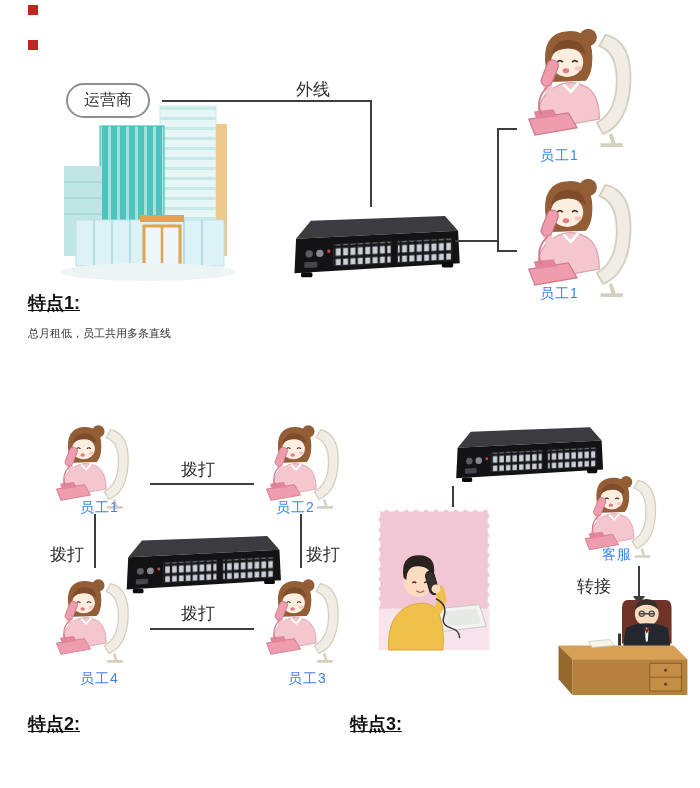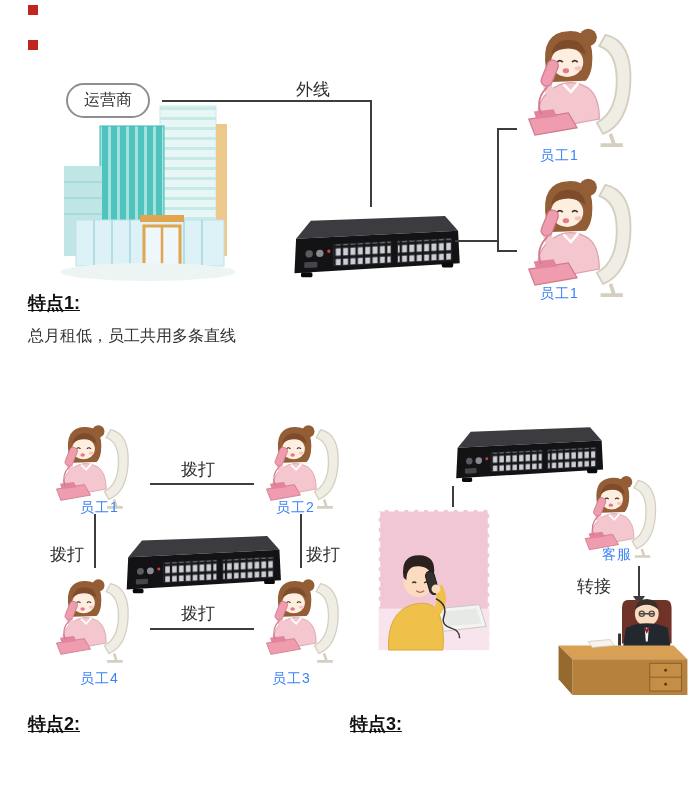--- a/index.html
+++ b/index.html
@@ -14,21 +14,21 @@
     height:788px;
     background:#ffffff;
     overflow:hidden;
   }
   .line { position:absolute; background:#3d3d3d; }
   .hline { height:2px; }
   .vline { width:2px; }
   .conn-label { position:absolute; font-size:17px; color:#2d2d2d; white-space:nowrap; }
   .emp-label { position:absolute; font-size:14px; color:#3b82f6; letter-spacing:1px; white-space:nowrap; }
   .heading { position:absolute; font-size:18px; font-weight:700; color:#111; white-space:nowrap;text-decoration:underline; }
-  .desc { position:absolute; font-size:16px; color:#333; white-space:nowrap; }
+  .desc { position:absolute; font-size:11px; color:#333; white-space:nowrap; }
   .badge {
     position:absolute;
     border:2px solid #8f8f8f;
     border-radius:18px;
     padding:5px 16px;
     font-size:16px;
     color:#333;
     background:#fff;
     white-space:nowrap;
   }
@@ -220,21 +220,21 @@
   <div class="line vline" style="left:300px; top:514px; height:54px;"></div>
 
   <svg class="illu" style="left:46px; top:570px;" width="96" height="98">
       <use href="#sym-employee"></use>
     </svg>
   <div class="emp-label" style="left:80px; top:670px;">员工4</div>
 
   <svg class="illu" style="left:256px; top:570px;" width="96" height="98">
       <use href="#sym-employee"></use>
     </svg>
-  <div class="emp-label" style="left:272px; top:670px;">员工3</div>
+  <div class="emp-label" style="left:288px; top:670px;">员工3</div>
 
   <div class="conn-label" style="left:181px; top:602px;">拨打</div>
   <div class="line hline" style="left:150px; top:628px; width:104px;"></div>
 
   <div class="heading" style="left:28px; top:712px;">特点2:</div>
 
   <svg class="illu" style="left:446px; top:418px;" width="160" height="74">
       <use href="#sym-pbx"></use>
     </svg>
 

